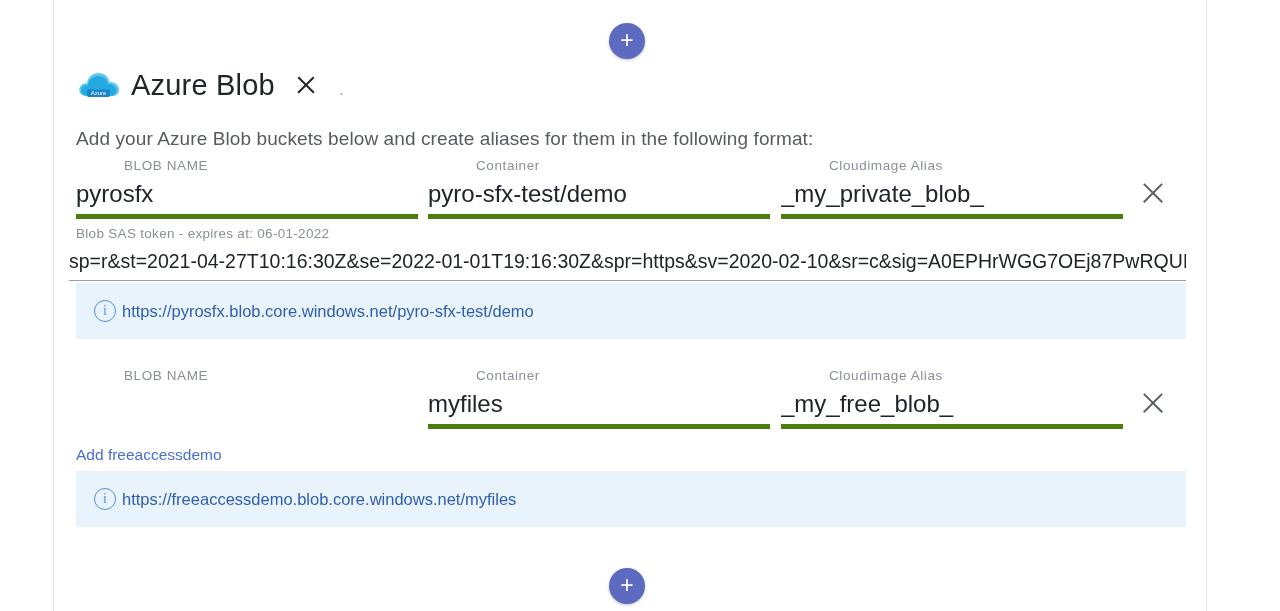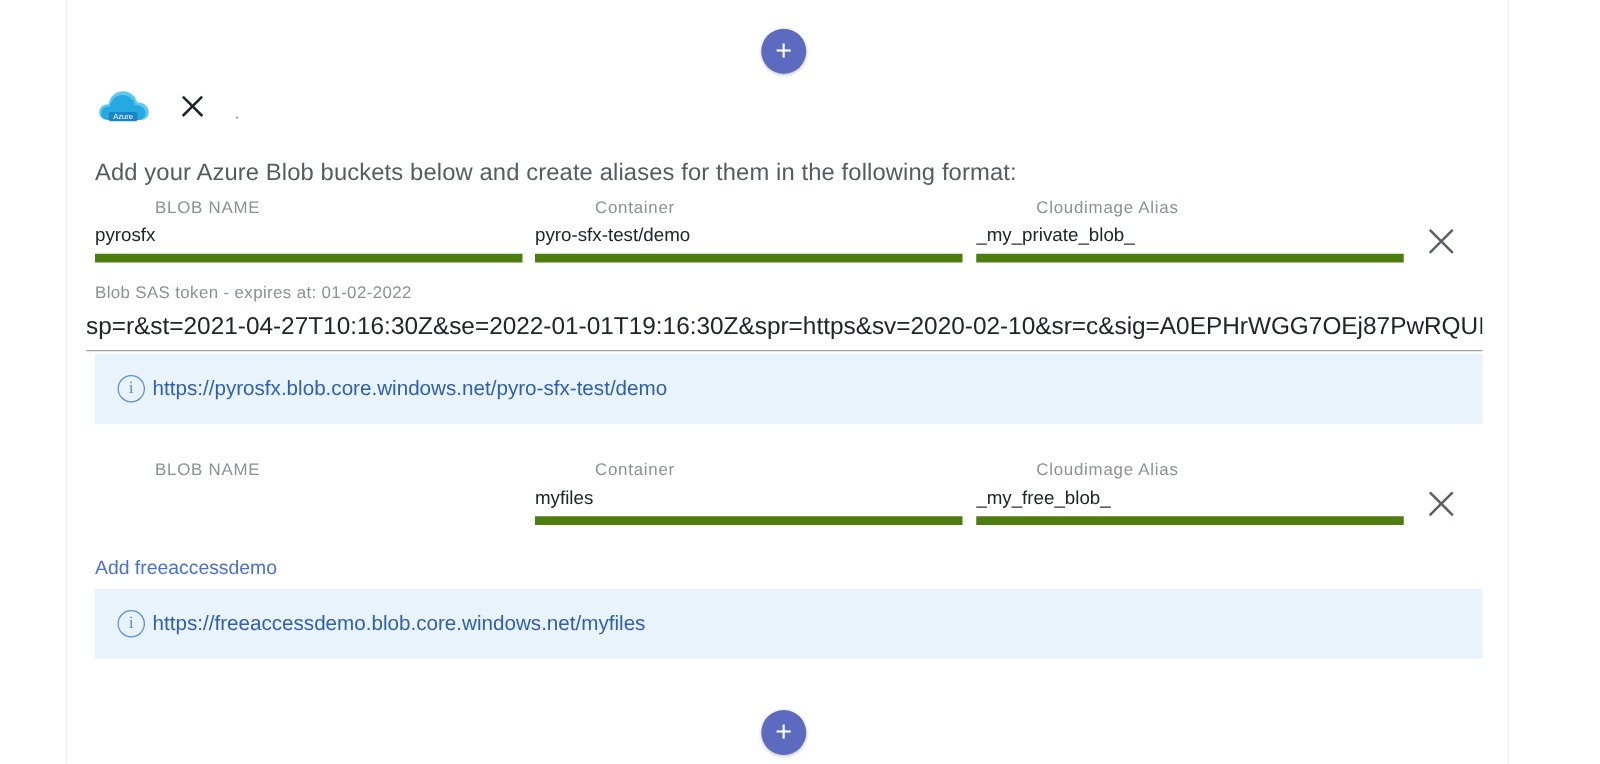--- a/index.html
+++ b/index.html
@@ -141,23 +141,23 @@
     color: #8a8f98;
     letter-spacing: 0.6px;
     margin-bottom: 4px;
     display: block;
     height: 16px;
     margin-left: 48px;
   }
   .field-input {
     width: 100%;
     border: none;
-    border-bottom: 7px solid #4d7c0f;
+    border-bottom: 5px solid #4d7c0f;
     background: transparent;
-    font-size: 15px;
+    font-size: 24px;
     color: #20242b;
     padding: 2px 0 6px 0;
     outline: none;
     font-family: "Liberation Sans", sans-serif;
   }
   .field-input::placeholder { color: #b7bcc2; }
 
   .f-blobname { left: 22px; width: 342px; top: 0; }
   .f-container { left: 374px; width: 342px; top: 0; }
   .f-alias { left: 727px; width: 342px; top: 0; }
@@ -275,20 +275,21 @@
 
     <div class="header">
       <span class="cloud-icon">
         <svg width="46" height="32" viewBox="0 0 46 32">
           <path d="M10 27 C3 27 1 22 3 18 C4.6 14.8 8 14 10 14.4 C10.5 8.5 15.5 4 21.5 4 C27.5 4 31.8 8.2 32.6 13 C38 12.6 42 16 42 21 C42 25 38.6 27 35 27 Z" fill="#5ec9f0"></path>
           <path d="M11 27 C5 27 3 23 4.4 19.6 C5.8 16.6 9 16 10.8 16.4 C11.4 11 15.8 7 21.2 7 C26.4 7 30.2 10.6 31 15 C35.8 14.6 39.4 17.6 39.4 21.6 C39.4 25 36.4 27 33.2 27 Z" fill="#24a9e0"></path>
           <rect x="10" y="20.5" width="23" height="7.5" rx="1.4" fill="#1b84c7"></rect>
           <text x="21.5" y="26.4" font-family="Liberation Sans, sans-serif" font-size="6" fill="#ffffff" text-anchor="middle">Azure</text>
         </svg>
       </span>
+      <span class="provider-title">Azure Blob</span>
       <span class="close-x"></span>
       <span class="dot-mark">·</span>
     </div>
 
     <div class="instructions">Add your Azure Blob buckets below and create aliases for them in the following format:</div>
 
     <div class="row" id="row-1">
       <div class="field f-blobname">
         <span class="field-label">BLOB NAME</span>
         <input class="field-input" type="text" value="pyrosfx" style="">
@@ -297,21 +298,21 @@
         <span class="field-label">Container</span>
         <input class="field-input" type="text" value="pyro-sfx-test/demo" style="">
       </div>
       <div class="field f-alias">
         <span class="field-label">Cloudimage Alias</span>
         <input class="field-input" type="text" value="_my_private_blob_" style="">
       </div>
       <span class="row-delete"></span>
 
       <div class="sas-block">
-        <span class="sas-label">Blob SAS token - expires at: 01-02-2022</span>
+        <span class="sas-label">Blob SAS token - expires at: 06-01-2022</span>
         <div class="sas-input-wrap">
           <input class="sas-input" type="text" value="sp=r&amp;st=2021-04-27T10:16:30Z&amp;se=2022-01-01T19:16:30Z&amp;spr=https&amp;sv=2020-02-10&amp;sr=c&amp;sig=A0EPHrWGG7OEj87PwRQUIcE" style="">
         </div>
       </div>
     </div>
 
     <div class="info-banner" id="info-1">
       <span class="info-icon">i</span>
       <span class="info-url">https://pyrosfx.blob.core.windows.net/pyro-sfx-test/demo</span>
     </div>

